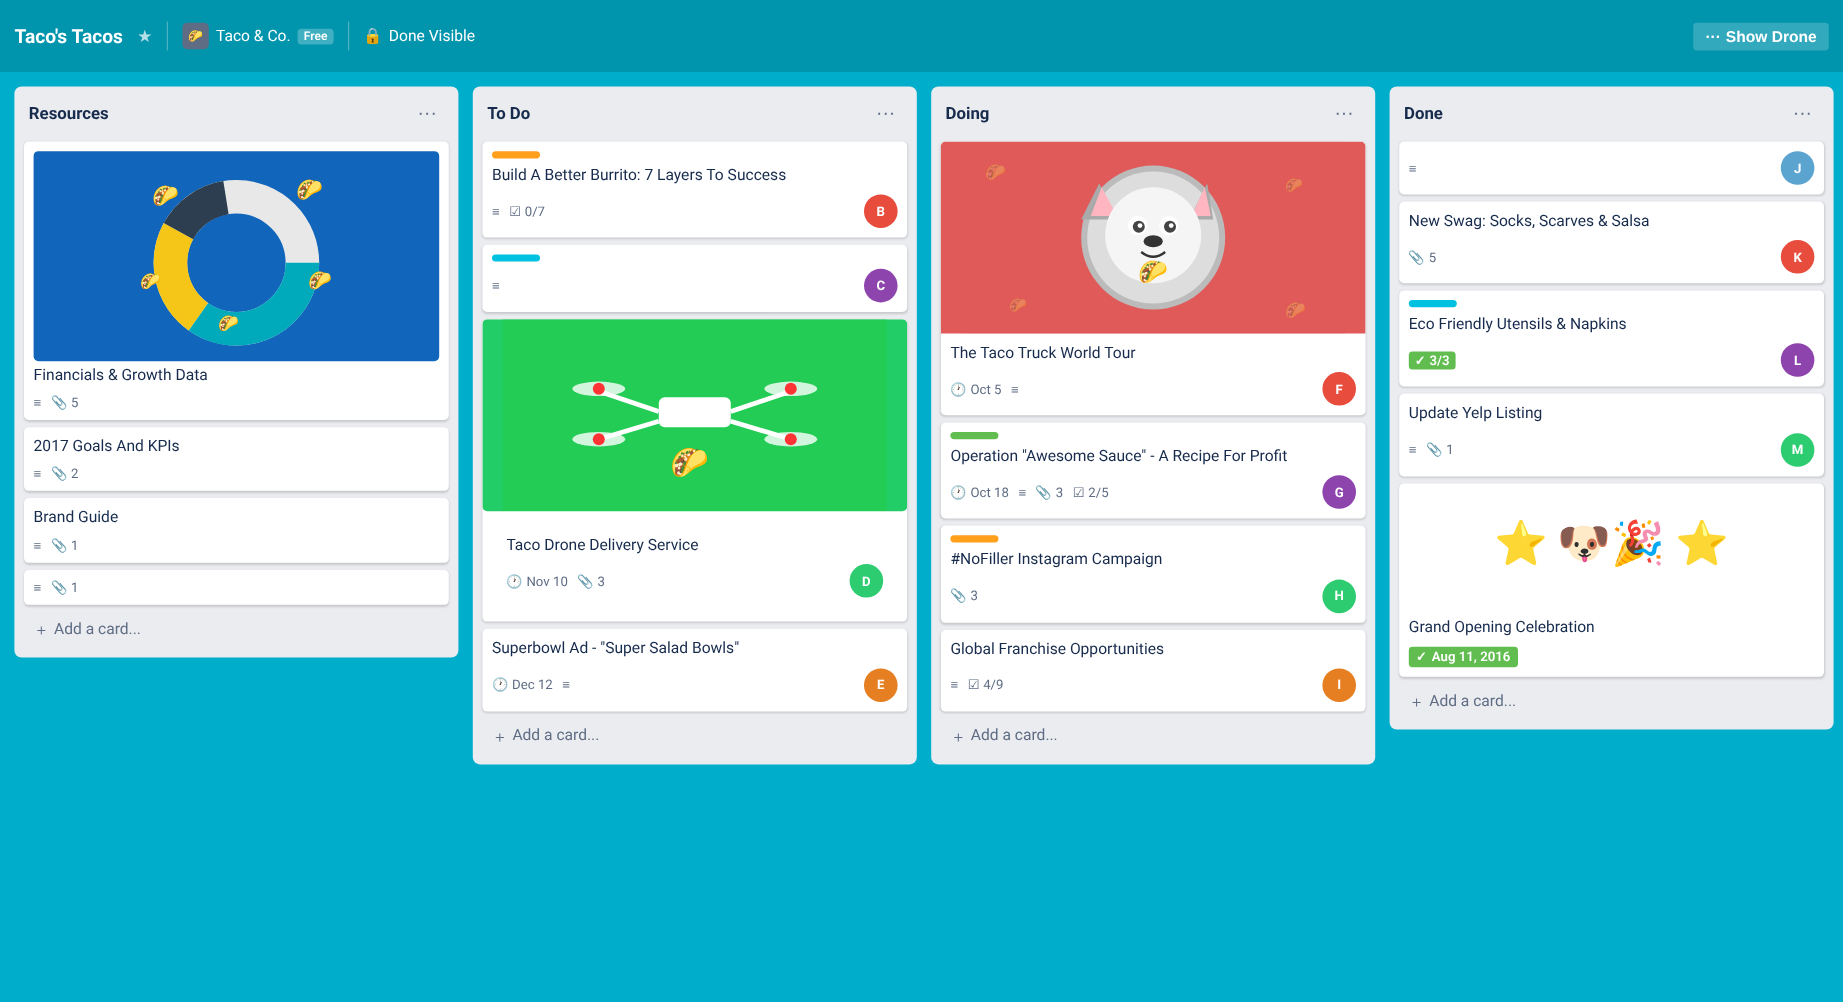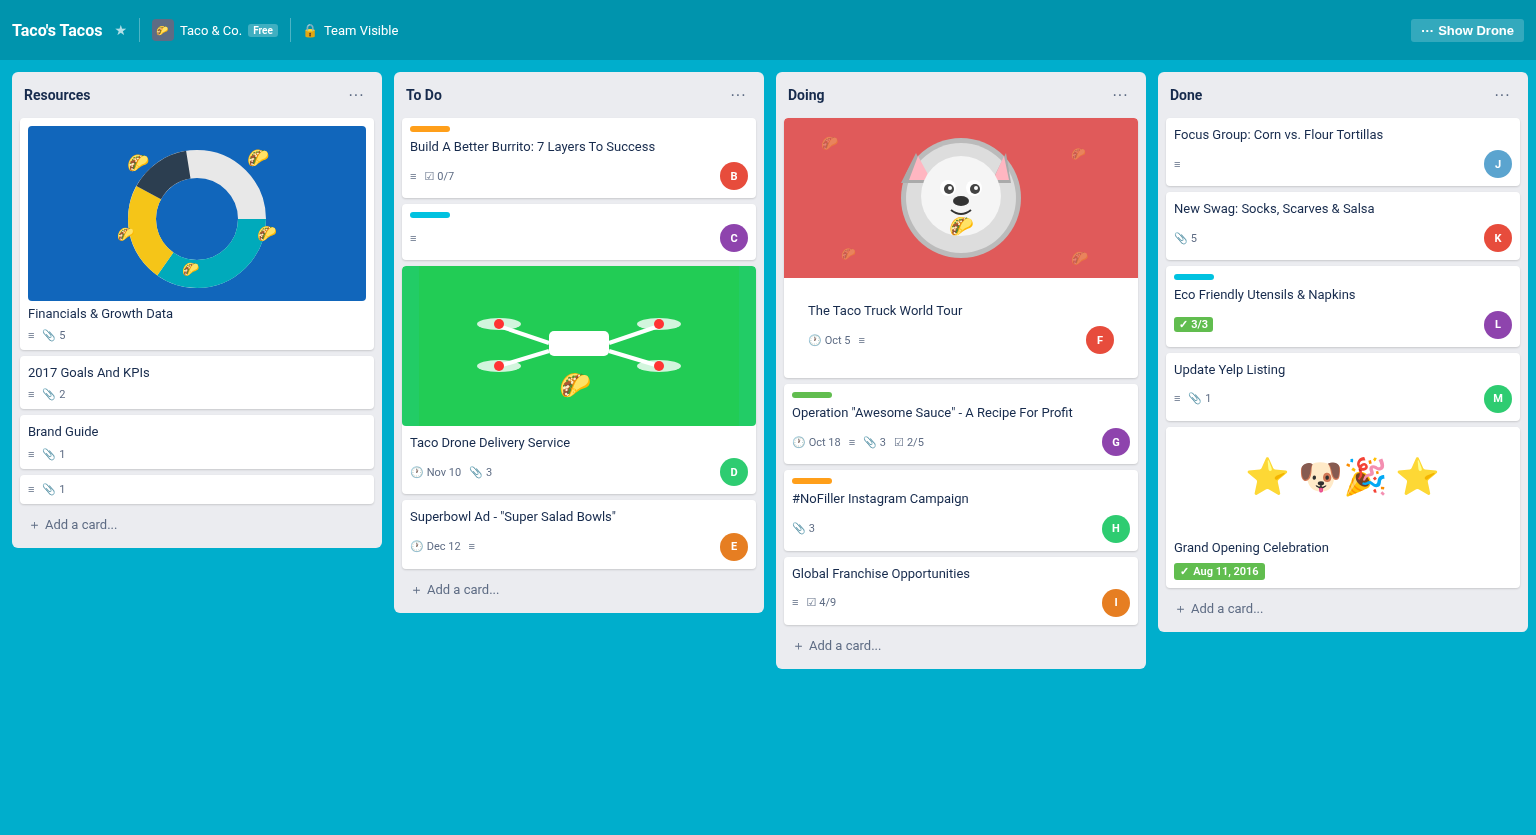--- a/index.html
+++ b/index.html
@@ -284,21 +284,21 @@
   <span class="header-star">★</span>
   <div class="header-divider"></div>
   <div class="header-workspace">
     <div class="workspace-icon">🌮</div>
     <span>Taco &amp; Co.</span>
     <span class="badge-free">Free</span>
   </div>
   <div class="header-divider"></div>
   <div class="header-visibility">
     <span>🔒</span>
-    <span>Team Visible</span>
+    <span>Done Visible</span>
   </div>
   <div class="header-right">
     <button class="show-menu-btn">
       <span>···</span>
       <span>Show Drone</span>
     </button>
   </div>
 </header>
 
 <main class="board">
@@ -424,21 +424,21 @@
           <ellipse cx="240" cy="100" rx="22" ry="6" fill="white" opacity="0.8"></ellipse>
 
           <text x="140" y="128" font-size="26">🌮</text>
 
           <circle cx="80" cy="58" r="5" fill="#FF3333"></circle>
           <circle cx="240" cy="58" r="5" fill="#FF3333"></circle>
           <circle cx="80" cy="100" r="5" fill="#FF3333"></circle>
           <circle cx="240" cy="100" r="5" fill="#FF3333"></circle>
         </svg>
       </div>
-      <div style="padding:8px;">
+      <div style="padding:20px;">
         <div class="card-title">Taco Drone Delivery Service</div>
         <div class="card-meta">
           <span class="meta-item">
             <span>🕐</span>
             <span>Nov 10</span>
           </span>
           <span class="meta-item">
             <span>📎</span>
             <span>3</span>
           </span>
@@ -502,21 +502,21 @@
           <path d="M150,92 Q160,100 170,92" stroke="#333" stroke-width="2" fill="none"></path>
 
           <text x="148" y="115" font-size="20">🌮</text>
 
           <text x="20" y="30" font-size="14" opacity="0.3">🌮</text>
           <text x="270" y="40" font-size="12" opacity="0.3">🌮</text>
           <text x="40" y="140" font-size="12" opacity="0.3">🌮</text>
           <text x="270" y="145" font-size="14" opacity="0.3">🌮</text>
         </svg>
       </div>
-      <div style="padding:24px;">
+      <div style="padding:8px;">
         <div class="card-title">The Taco Truck World Tour</div>
         <div class="card-meta">
           <span class="meta-item">
             <span>🕐</span>
             <span>Oct 5</span>
           </span>
           <span class="meta-item">≡</span>
           <div class="avatar avatar-b">
             <span>F</span>
           </div>
@@ -581,21 +581,20 @@
     </div>
   </div>
 
   <div class="column">
     <div class="column-header">
       <span class="column-title">Done</span>
       <button class="column-menu-btn">···</button>
     </div>
 
     <div class="card">
-      <div class="card-title">Focus Group: Corn vs. Flour Tortillas</div>
       <div class="card-meta">
         <span class="meta-item">≡</span>
         <div class="avatar avatar-a">
           <span>J</span>
         </div>
       </div>
     </div>
 
     <div class="card">
       <div class="card-title">New Swag: Socks, Scarves &amp; Salsa</div>

